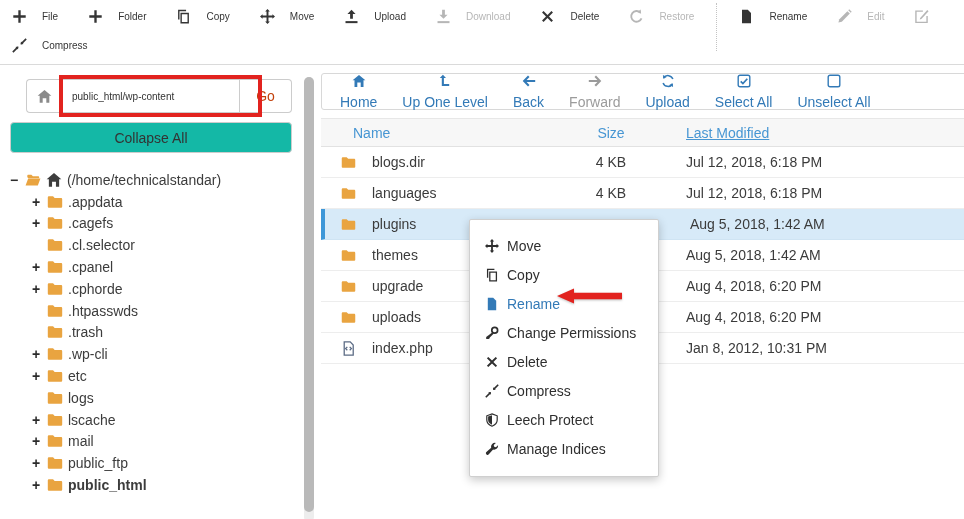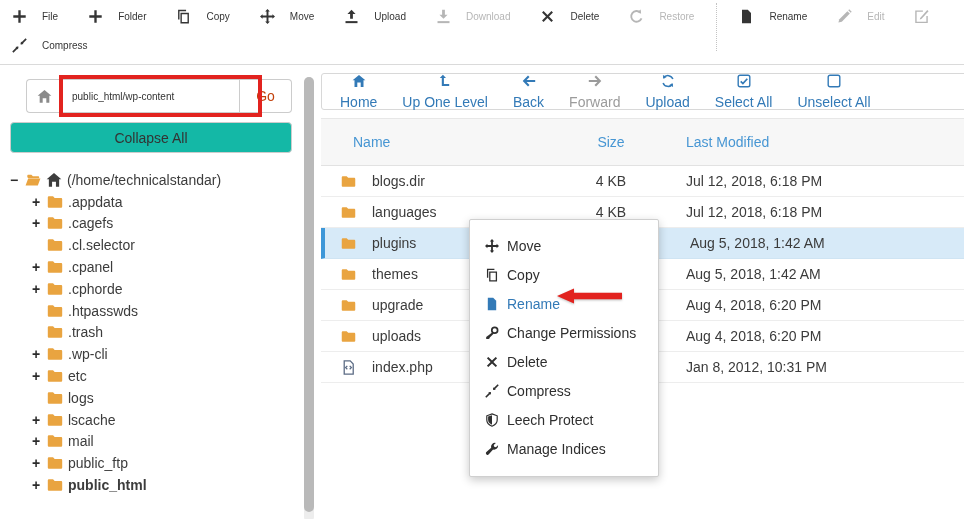--- a/index.html
+++ b/index.html
@@ -48,25 +48,25 @@
 
   
   .nav-box{ display:flex; align-items:center; gap:25px; height:37px; padding:0 18px;
     border:1px solid #d8d8d8; border-radius:3px; margin-right:-8px; white-space:nowrap; }
   .nav-item{ display:flex; align-items:center; gap:6px; color:#337ab7; font-size:14px; cursor:pointer;flex-direction:column; }
   .nav-item.disabled{ color:#9b9b9b; cursor:default; }
   .nav-item .icon{ width:14px; height:14px; }
 
   
   .ftable{ margin-top:8px; }
-  .thead{ display:flex; align-items:center; height:48px; background:#f7f7f7;
+  .thead{ display:flex; align-items:center; height:29px; background:#f7f7f7;
     border-top:1px solid #e7e7e7; border-bottom:1px solid #e2e2e2; color:#4796d3; font-size:14px; }
   .th-name{ flex:0 0 230px; padding-left:32px; }
   .th-size{ flex:0 0 120px; text-align:center; }
-  .th-mod{ flex:0 0 215px; padding-left:15px; }
+  .th-mod{ flex:0 0 215px; padding-left:15px;text-decoration:underline; }
   .frow{ display:flex; align-items:center; height:31px; border-bottom:1px solid #ededed;
     font-size:14px; color:#3b3b3b; cursor:pointer; background:#fff; }
   .frow .col-name{ flex:0 0 230px; display:flex; align-items:center; gap:15px; padding-left:19px; }
   .frow .col-name .icon{ width:17px; height:15px; }
   .frow .col-size{ flex:0 0 120px; text-align:center; }
   .frow .col-mod{ flex:0 0 215px; padding-left:15px; }
   .frow.selected{ background:#d7eaf8; border-left:4px solid #3d97d8; border-bottom-color:#cfe4f3; }
   .frow.selected .col-name{ padding-left:15px; }
   .codefile-color{ color:#5b6b84; }
 

